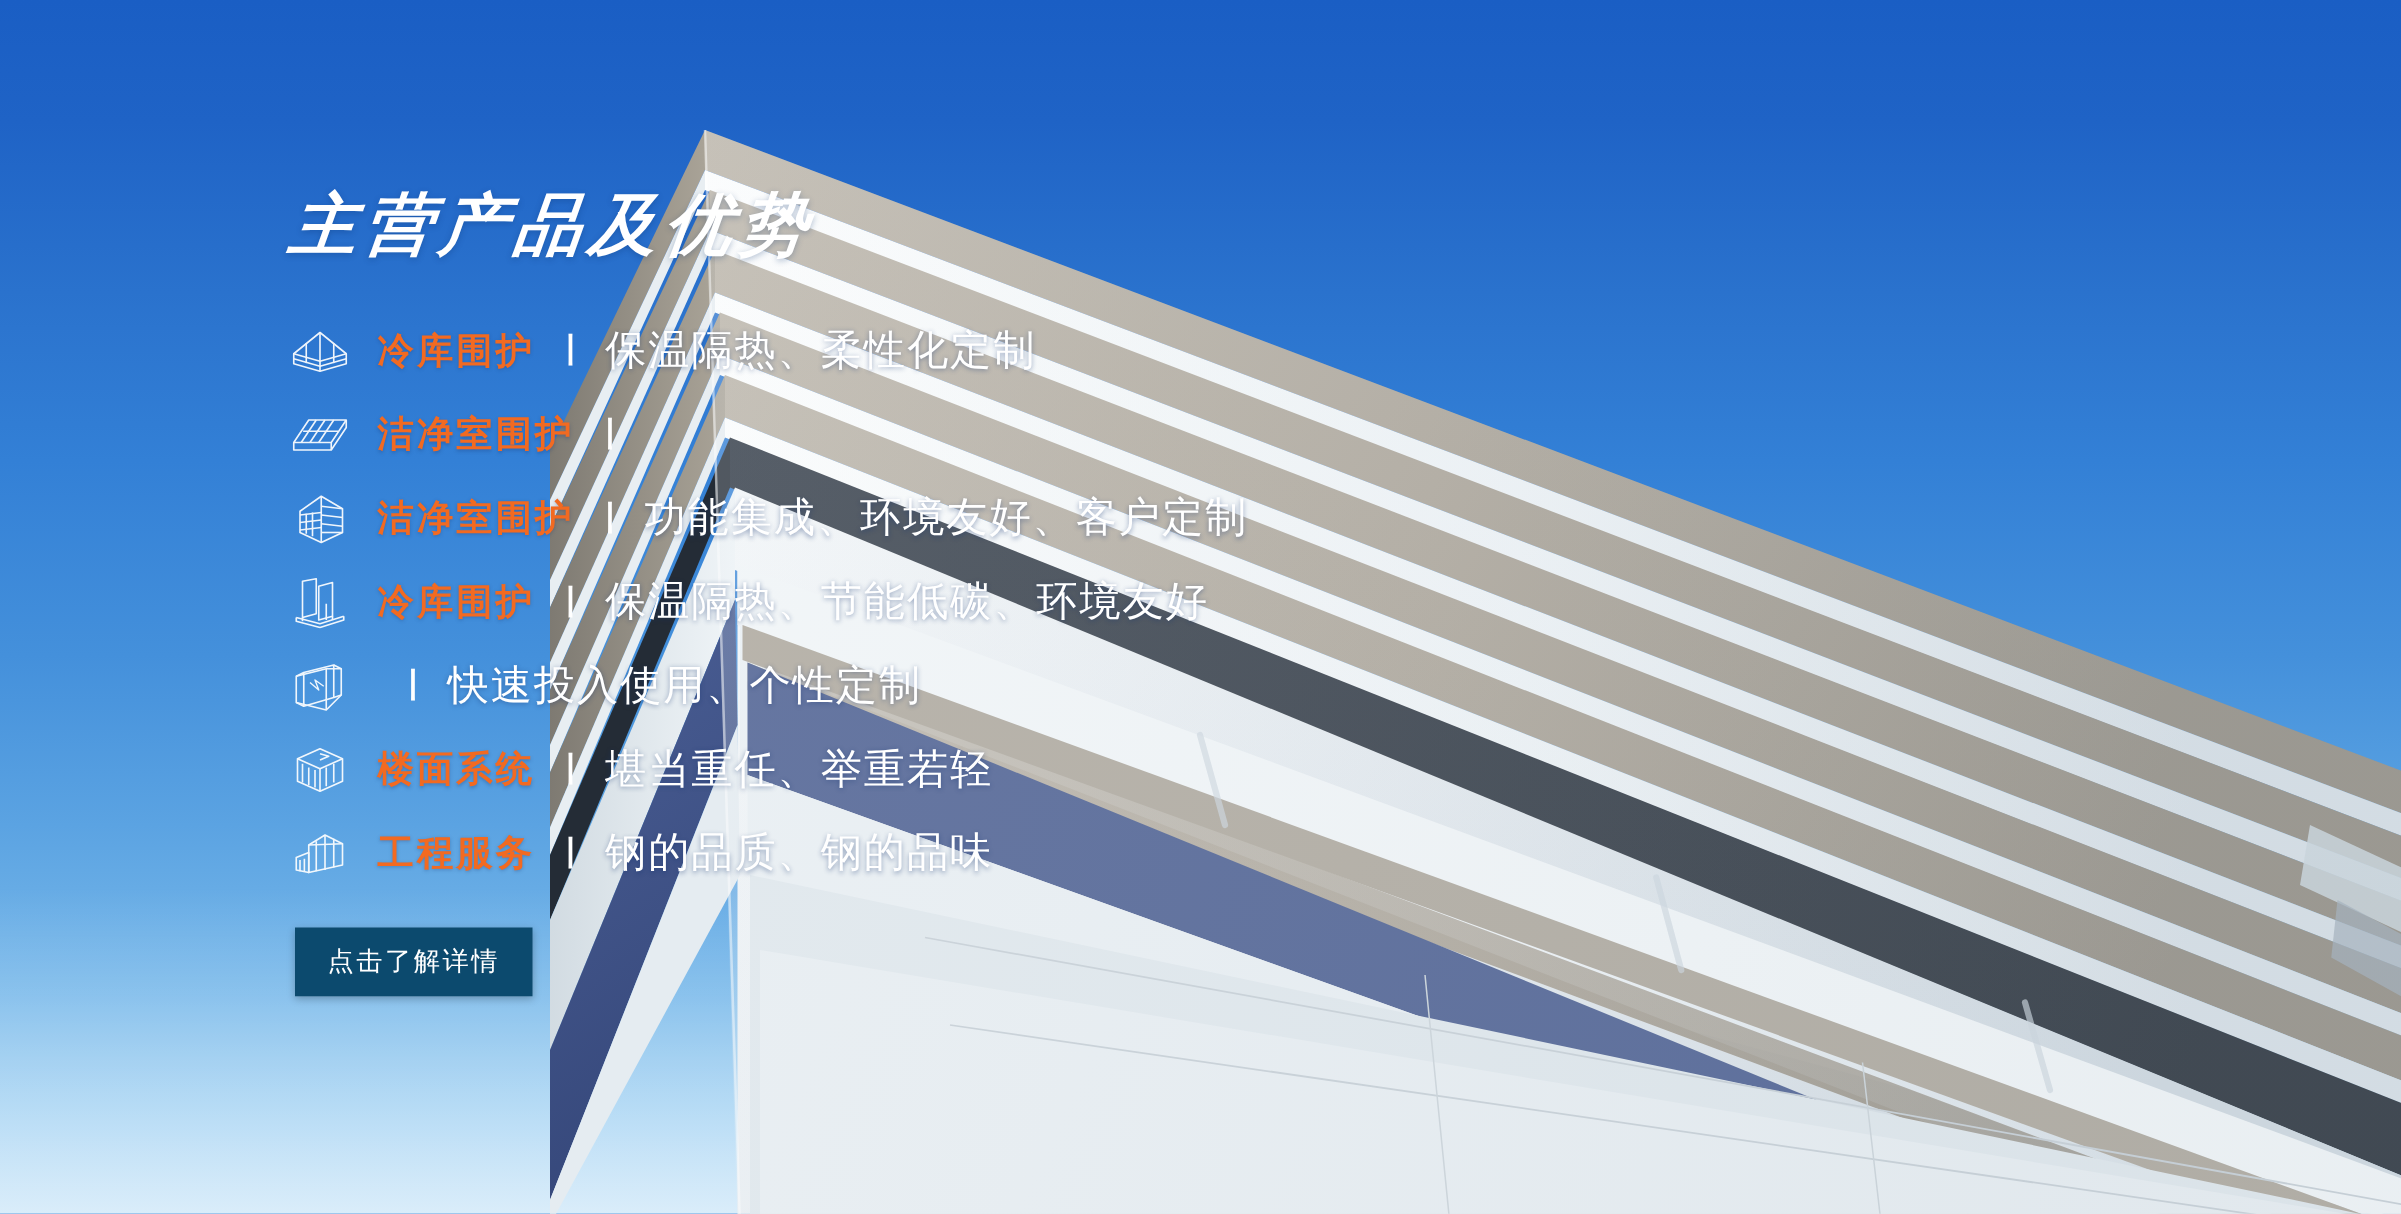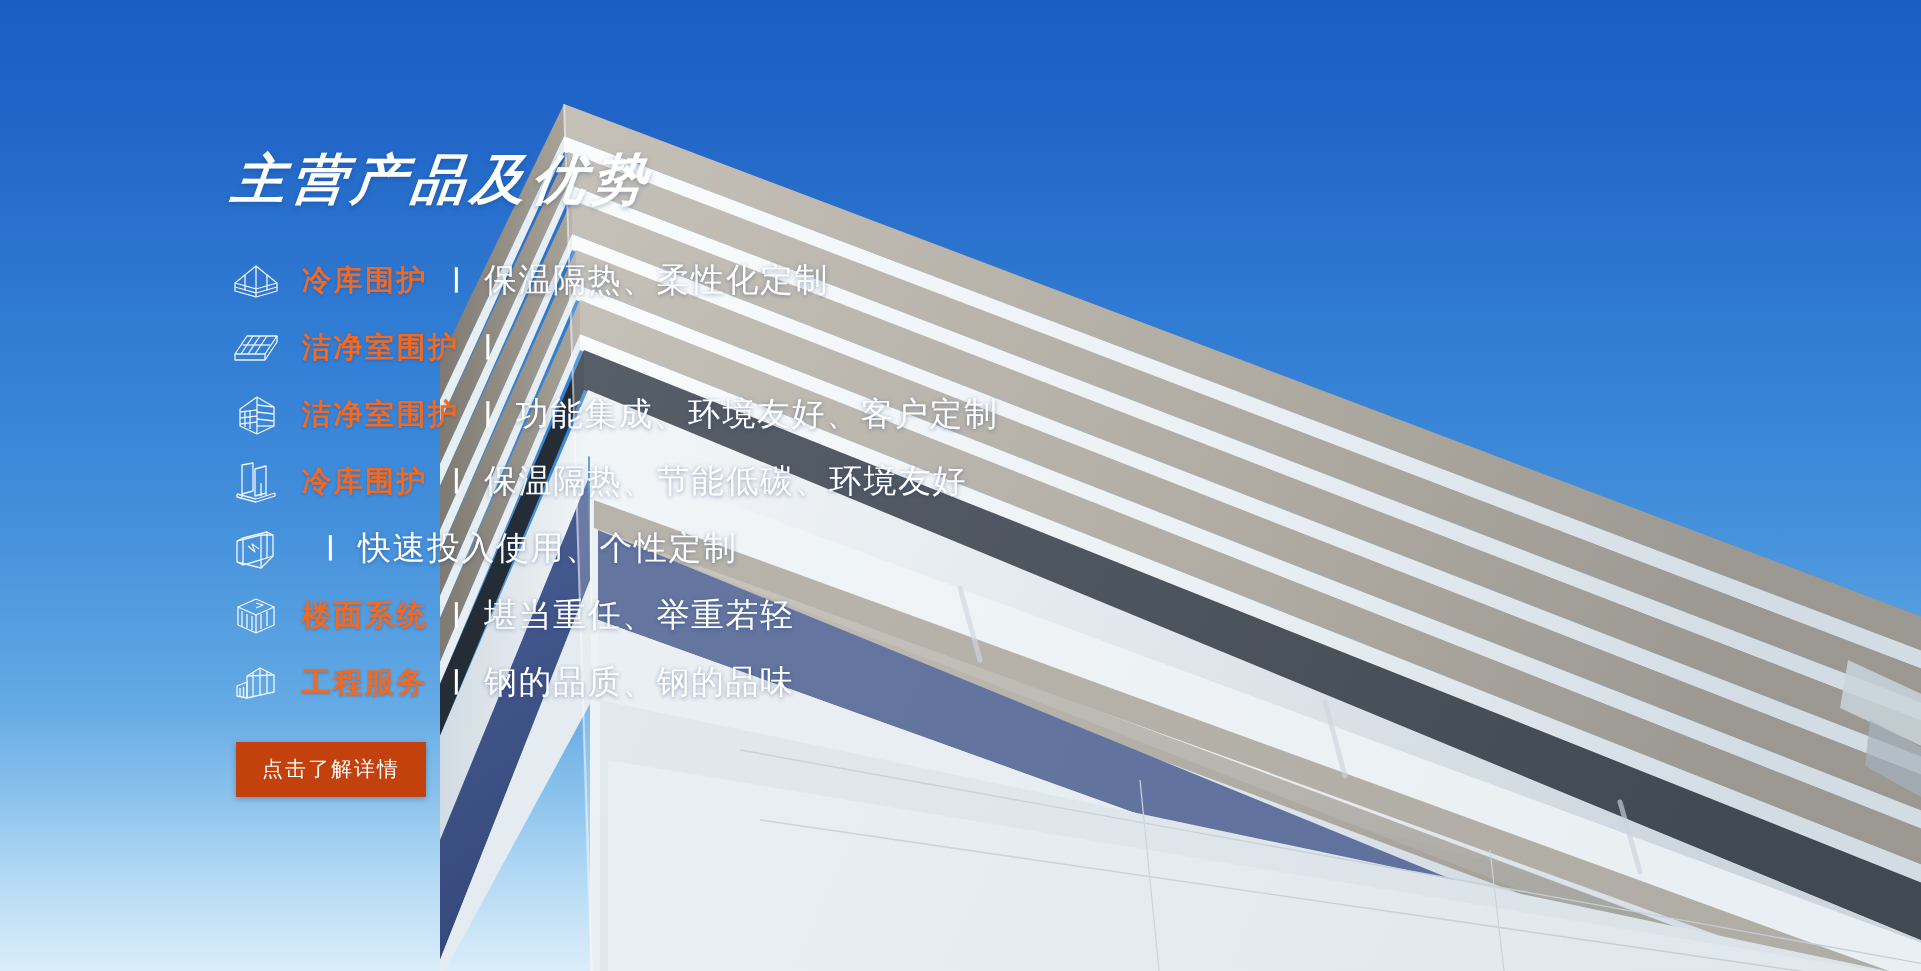--- a/index.html
+++ b/index.html
@@ -110,21 +110,21 @@
     font-weight:400;
     letter-spacing:1.5px;
     white-space:nowrap;
     text-shadow:0 1px 4px rgba(20,50,110,.45);
   }
 
   .cta-button {
     display:inline-block;
     margin-top:26px;
     margin-left:4px;
-    background:#c2410c;
+    background:#0c4a6e;
     color:#ffffff;
     font-size:21px;
     letter-spacing:2px;
     padding:13px 26px 14px 26px;
     border:none;
     cursor:pointer;
     font-family:"Liberation Sans","DejaVu Sans",sans-serif;
     box-shadow:0 2px 6px rgba(0,0,0,.25);
   }
 </style>

